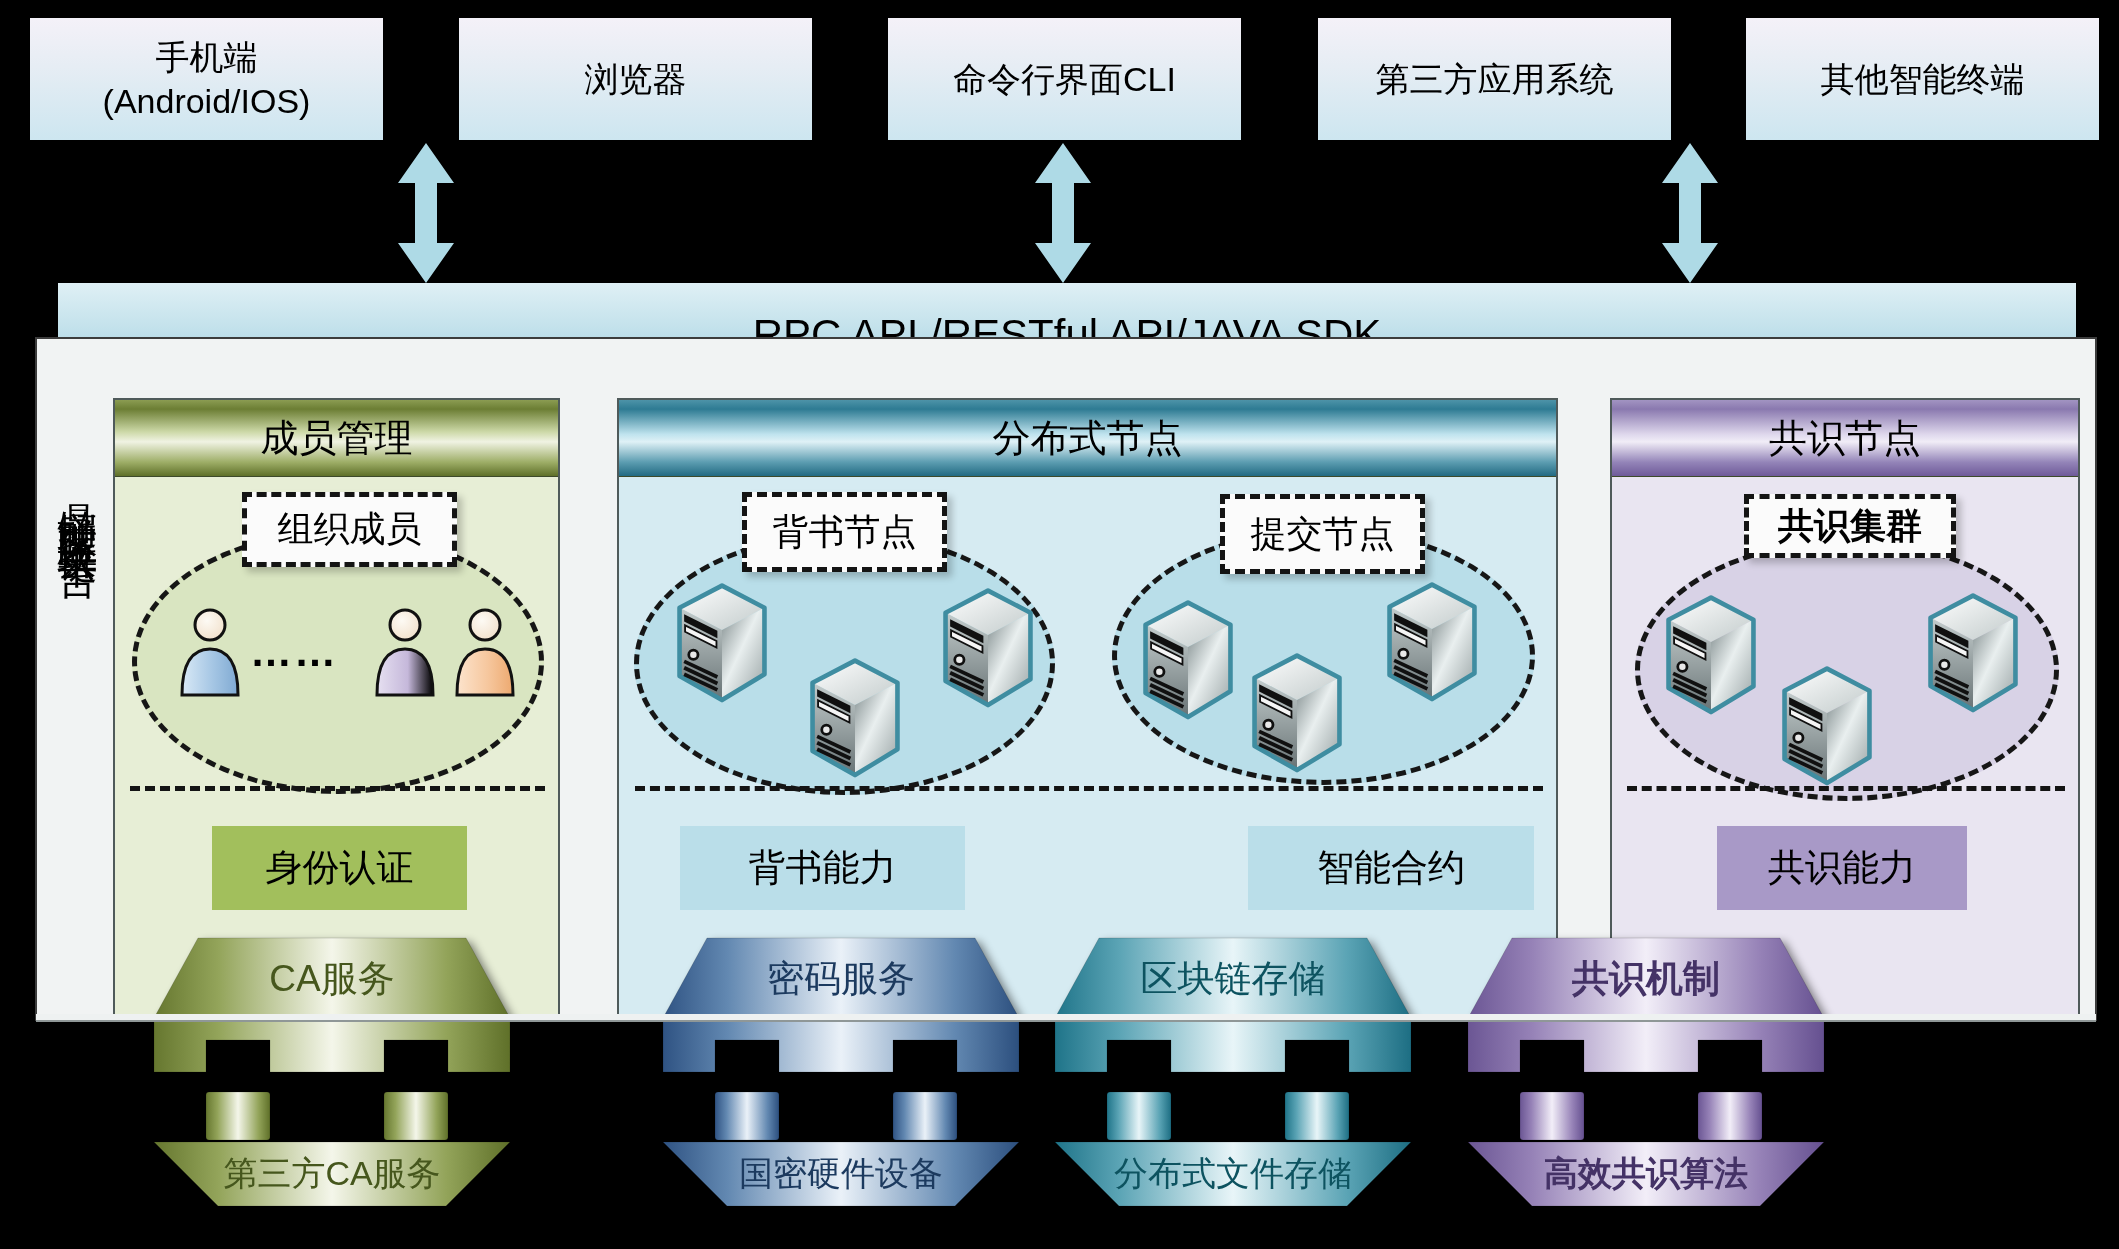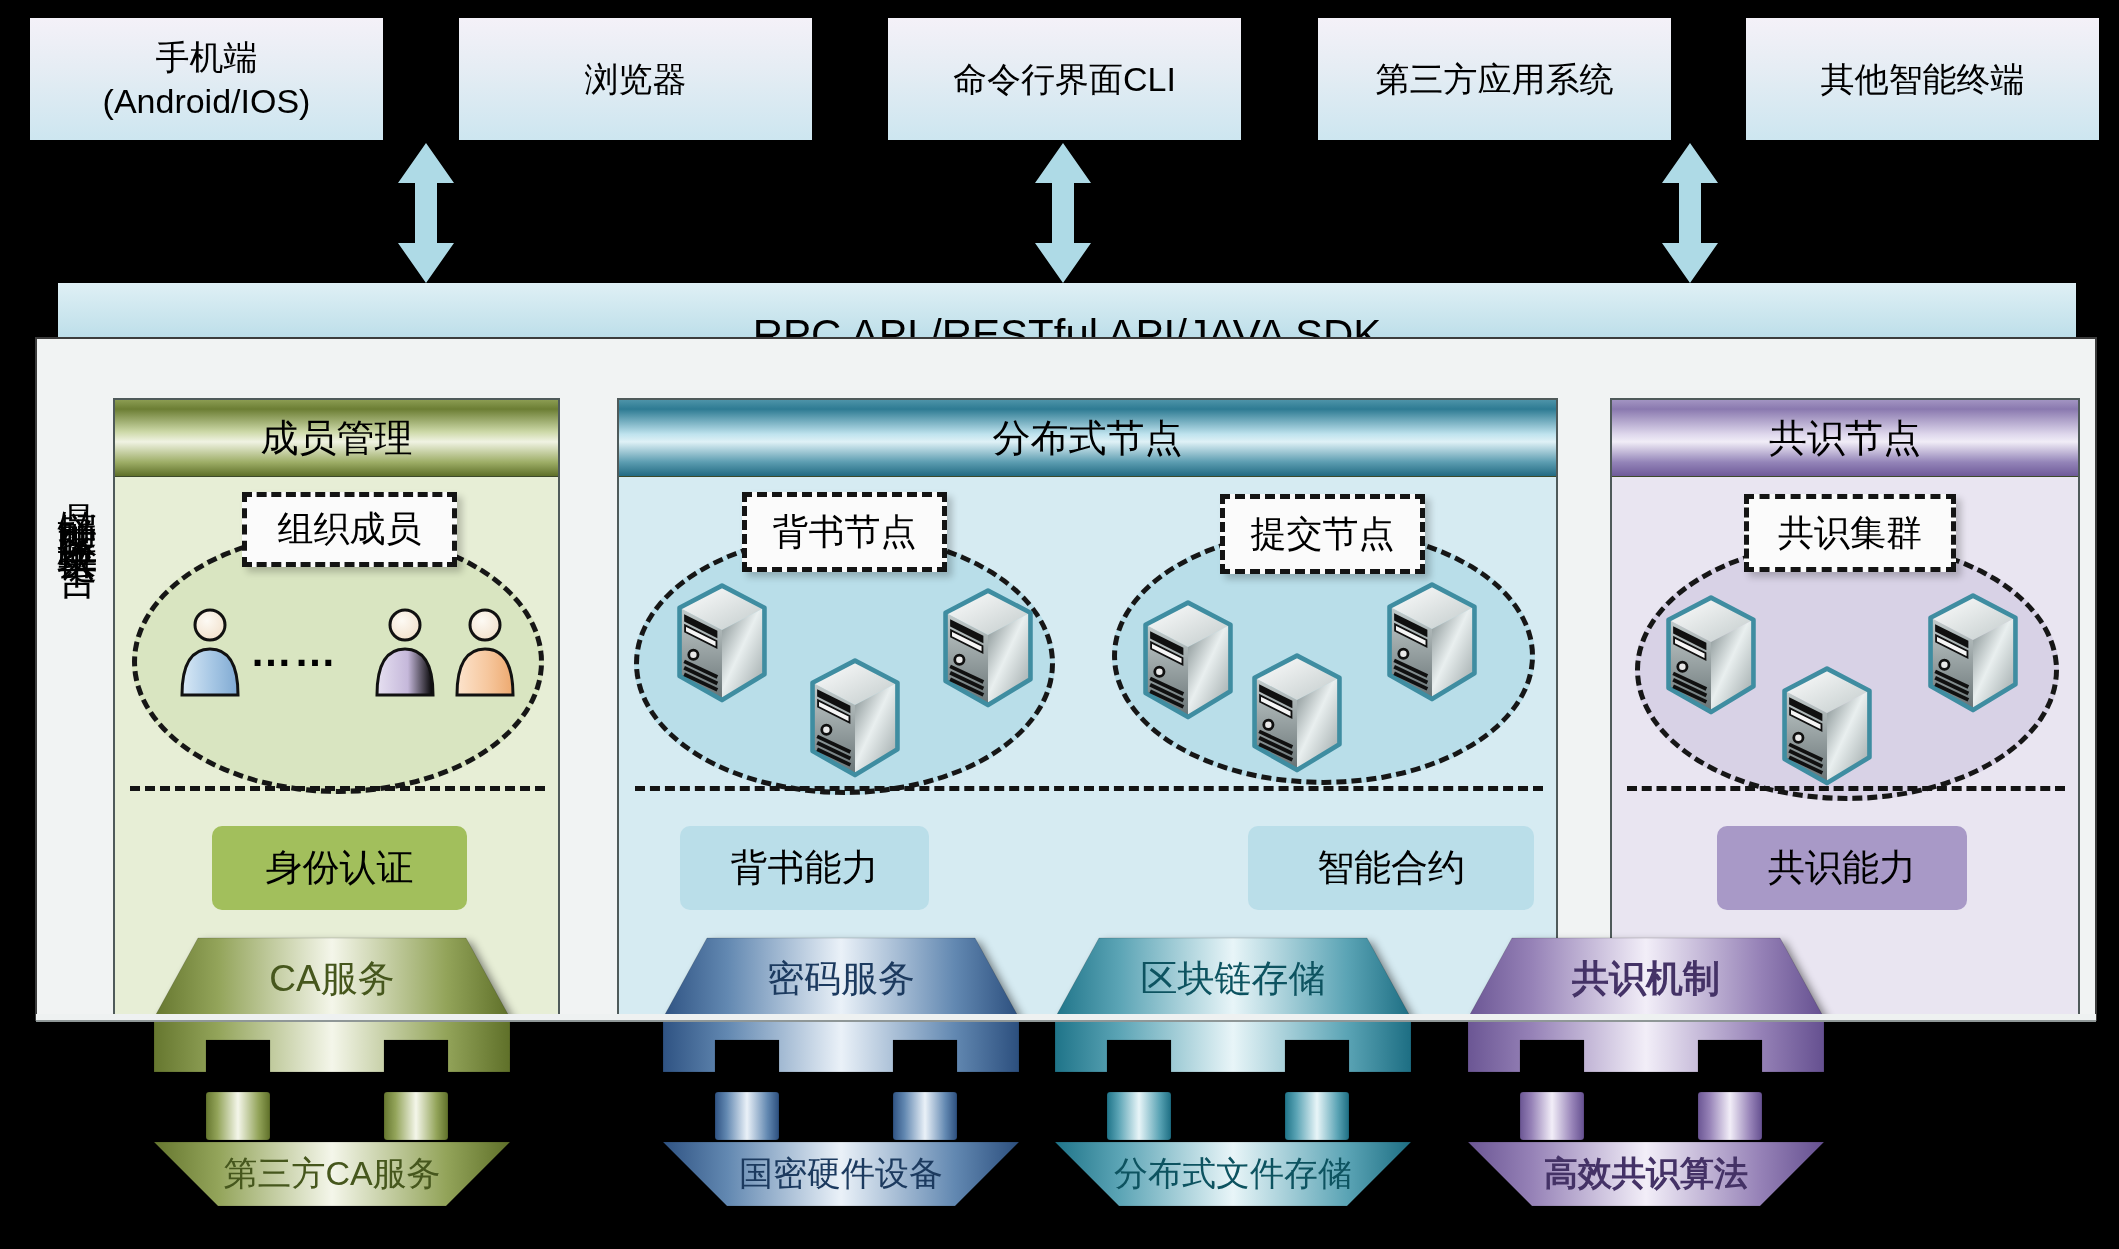--- a/index.html
+++ b/index.html
@@ -49,21 +49,21 @@
   .ell-blue{background:#b9dee9;}
   .ell-purple{background:#d8d2e6;}
 
   .node-label{position:absolute;border:5px dashed #141414;background:#fbfbfb;
     display:flex;align-items:center;justify-content:center;font-size:36px;
     box-shadow:5px 5px 7px rgba(0,0,0,.22);box-sizing:border-box;z-index:3;}
 
   .divider{position:absolute;height:0;border-top:5px dashed #141414;}
 
   .capability{position:absolute;top:426px;height:84px;display:flex;align-items:center;
-    justify-content:center;font-size:37px;border-radius:10px;}
+    justify-content:center;font-size:37px;}
   .cap-green{background:#a2bf5c;}
   .cap-blue{background:#badee9;}
   .cap-purple{background:#a899c7;}
 
   .person{position:absolute;top:205px;width:70px;height:92px;}
   .member-dots{position:absolute;left:135px;top:228px;width:118px;font-size:42px;
     font-weight:bold;letter-spacing:2px;}
   .server{position:absolute;width:96px;height:132px;z-index:2;}
 
   
@@ -249,37 +249,37 @@
     <svg class="server srv-b" style="left:630px;top:245px" viewBox="0 0 104 140">
         <use href="#srv-geom"></use>
       </svg>
     <svg class="server srv-b" style="left:765px;top:174px" viewBox="0 0 104 140">
         <use href="#srv-geom"></use>
       </svg>
 
     <div class="node-label" style="left:601px;top:94px;width:205px;height:80px;">提交节点</div>
     <div class="node-label" style="left:123px;top:92px;width:205px;height:80px;">背书节点</div>
     <div class="divider" style="left:16px;top:386px;width:908px;"></div>
-    <div class="capability cap-blue" style="left:61px;width:249px;">背书能力</div>
+    <div class="capability cap-blue" style="left:61px;width:285px;">背书能力</div>
     <div class="capability cap-blue" style="left:629px;width:286px;">智能合约</div>
   </div>
 
   <div class="panel" id="panel-consensus">
     <div class="panel-header hdr-purple">共识节点</div>
     <div class="cluster-ellipse ell-purple" style="left:23px;top:139px;width:424px;height:262px;"></div>
     <svg class="server srv-p" style="left:51px;top:187px" viewBox="0 0 104 140">
         <use href="#srv-geom"></use>
       </svg>
     <svg class="server srv-p" style="left:167px;top:258px" viewBox="0 0 104 140">
         <use href="#srv-geom"></use>
       </svg>
     <svg class="server srv-p" style="left:313px;top:185px" viewBox="0 0 104 140">
         <use href="#srv-geom"></use>
       </svg>
-    <div class="node-label" style="left:132px;top:94px;width:212px;height:78px;">共识集群</div>
+    <div class="node-label" style="left:132px;top:94px;width:212px;height:64px;font-weight:bold;">共识集群</div>
     <div class="divider" style="left:15px;top:386px;width:438px;"></div>
     <div class="capability cap-purple" style="left:105px;width:250px;">共识能力</div>
   </div>
 
   <div class="connector conn-green" id="conn0">
     <svg class="puzzle" viewBox="0 0 360 272">
       <polygon class="piece" points="46,2 314,2 358,82 358,136 296,136 296,104 232,104 232,136 118,136 118,104 54,104 54,136 2,136 2,82"></polygon>
       <line class="bevel" x1="4" y1="83" x2="356" y2="83"></line>
       <rect class="piece" x="54" y="156" width="64" height="48" rx="3"></rect>
       <rect class="piece" x="232" y="156" width="64" height="48" rx="3"></rect>

